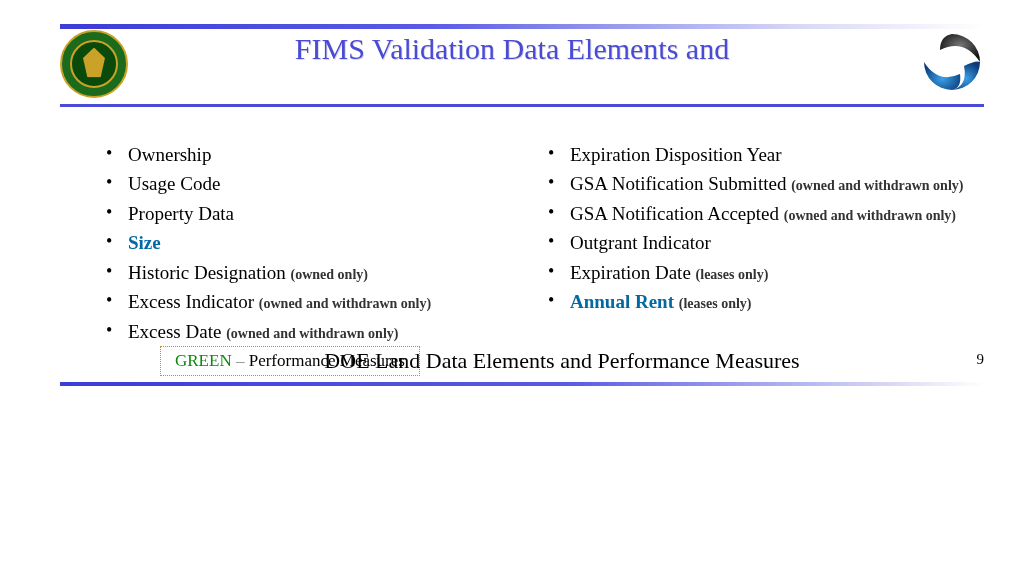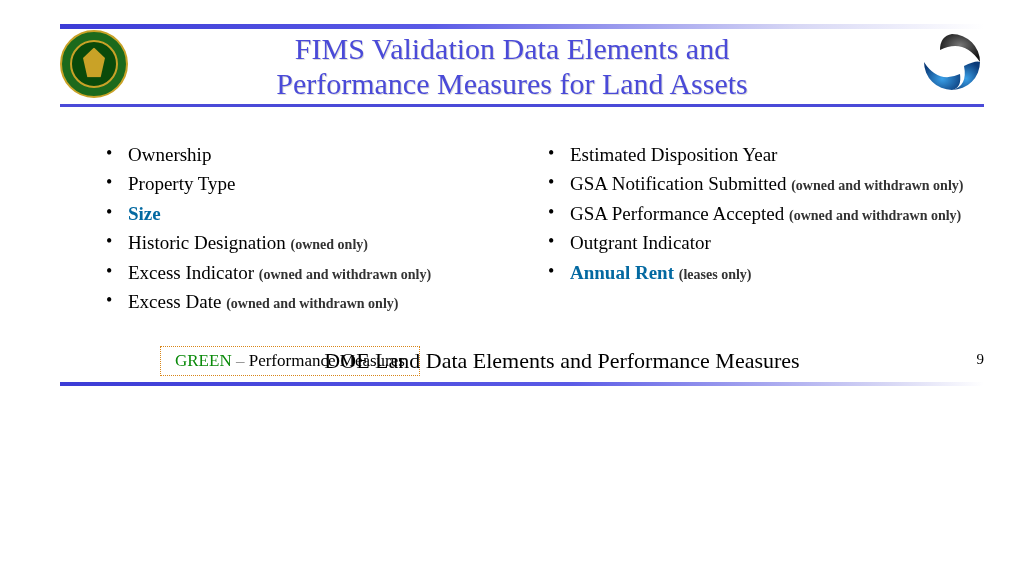--- a/index.html
+++ b/index.html
@@ -51,21 +51,20 @@
   <div class="top-rule"></div>
 
   <div class="seal">
     <div class="seal-outer"></div>
     <div class="seal-inner"></div>
     <div class="seal-em"></div>
   </div>
 
   <div class="title-block">
     <div class="title-line">FIMS Validation Data Elements and</div>
-    <div class="title-line">Performance Measures for Land Assets</div>
   </div>
 
   <div class="swoosh">
     <svg viewBox="0 0 64 64" width="64" height="64">
       <defs>
         <radialGradient id="g1" cx="50%" cy="40%" r="60%">
           <stop offset="0%" stop-color="#777"></stop>
             <stop offset="100%" stop-color="#111"></stop>
         </radialGradient>
         <radialGradient id="g2" cx="50%" cy="60%" r="60%">
@@ -79,33 +78,35 @@
       <circle cx="32" cy="32" r="28" fill="none" stroke="#ccc" stroke-width="0"></circle>
     </svg>
   </div>
 
   <div class="under-rule"></div>
 
   <div class="content">
     <div class="col">
       <ul class="data" id="left-list">
           <li><span>Ownership</span></li>
-          <li><span>Property Type</span></li>
+          <li><span>Usage Code</span></li>
+          <li><span>Property Data</span></li>
           <li><span class="green-item">Size</span></li>
           <li><span>Historic Designation</span> <span class="qual">(owned only)</span></li>
           <li><span>Excess Indicator</span> <span class="qual">(owned and withdrawn only)</span></li>
           <li><span>Excess Date</span> <span class="qual">(owned and withdrawn only)</span></li>
         </ul>
     </div>
     <div class="col">
       <ul class="data" id="right-list">
-          <li><span>Estimated Disposition Year</span></li>
+          <li><span>Expiration Disposition Year</span></li>
           <li><span>GSA Notification Submitted</span> <span class="qual">(owned and withdrawn only)</span></li>
-          <li><span>GSA Performance Accepted</span> <span class="qual">(owned and withdrawn only)</span></li>
+          <li><span>GSA Notification Accepted</span> <span class="qual">(owned and withdrawn only)</span></li>
           <li><span>Outgrant Indicator</span></li>
+          <li><span>Expiration Date</span> <span class="qual">(leases only)</span></li>
           <li><span class="green-item">Annual Rent</span> <span class="qual">(leases only)</span></li>
         </ul>
     </div>
   </div>
 
   <div class="legend-box">
     <span class="legend-green">GREEN</span><span class="legend-dash"> – </span><span>Performance Measures</span>
   </div>
 
   <div class="footer-center">

